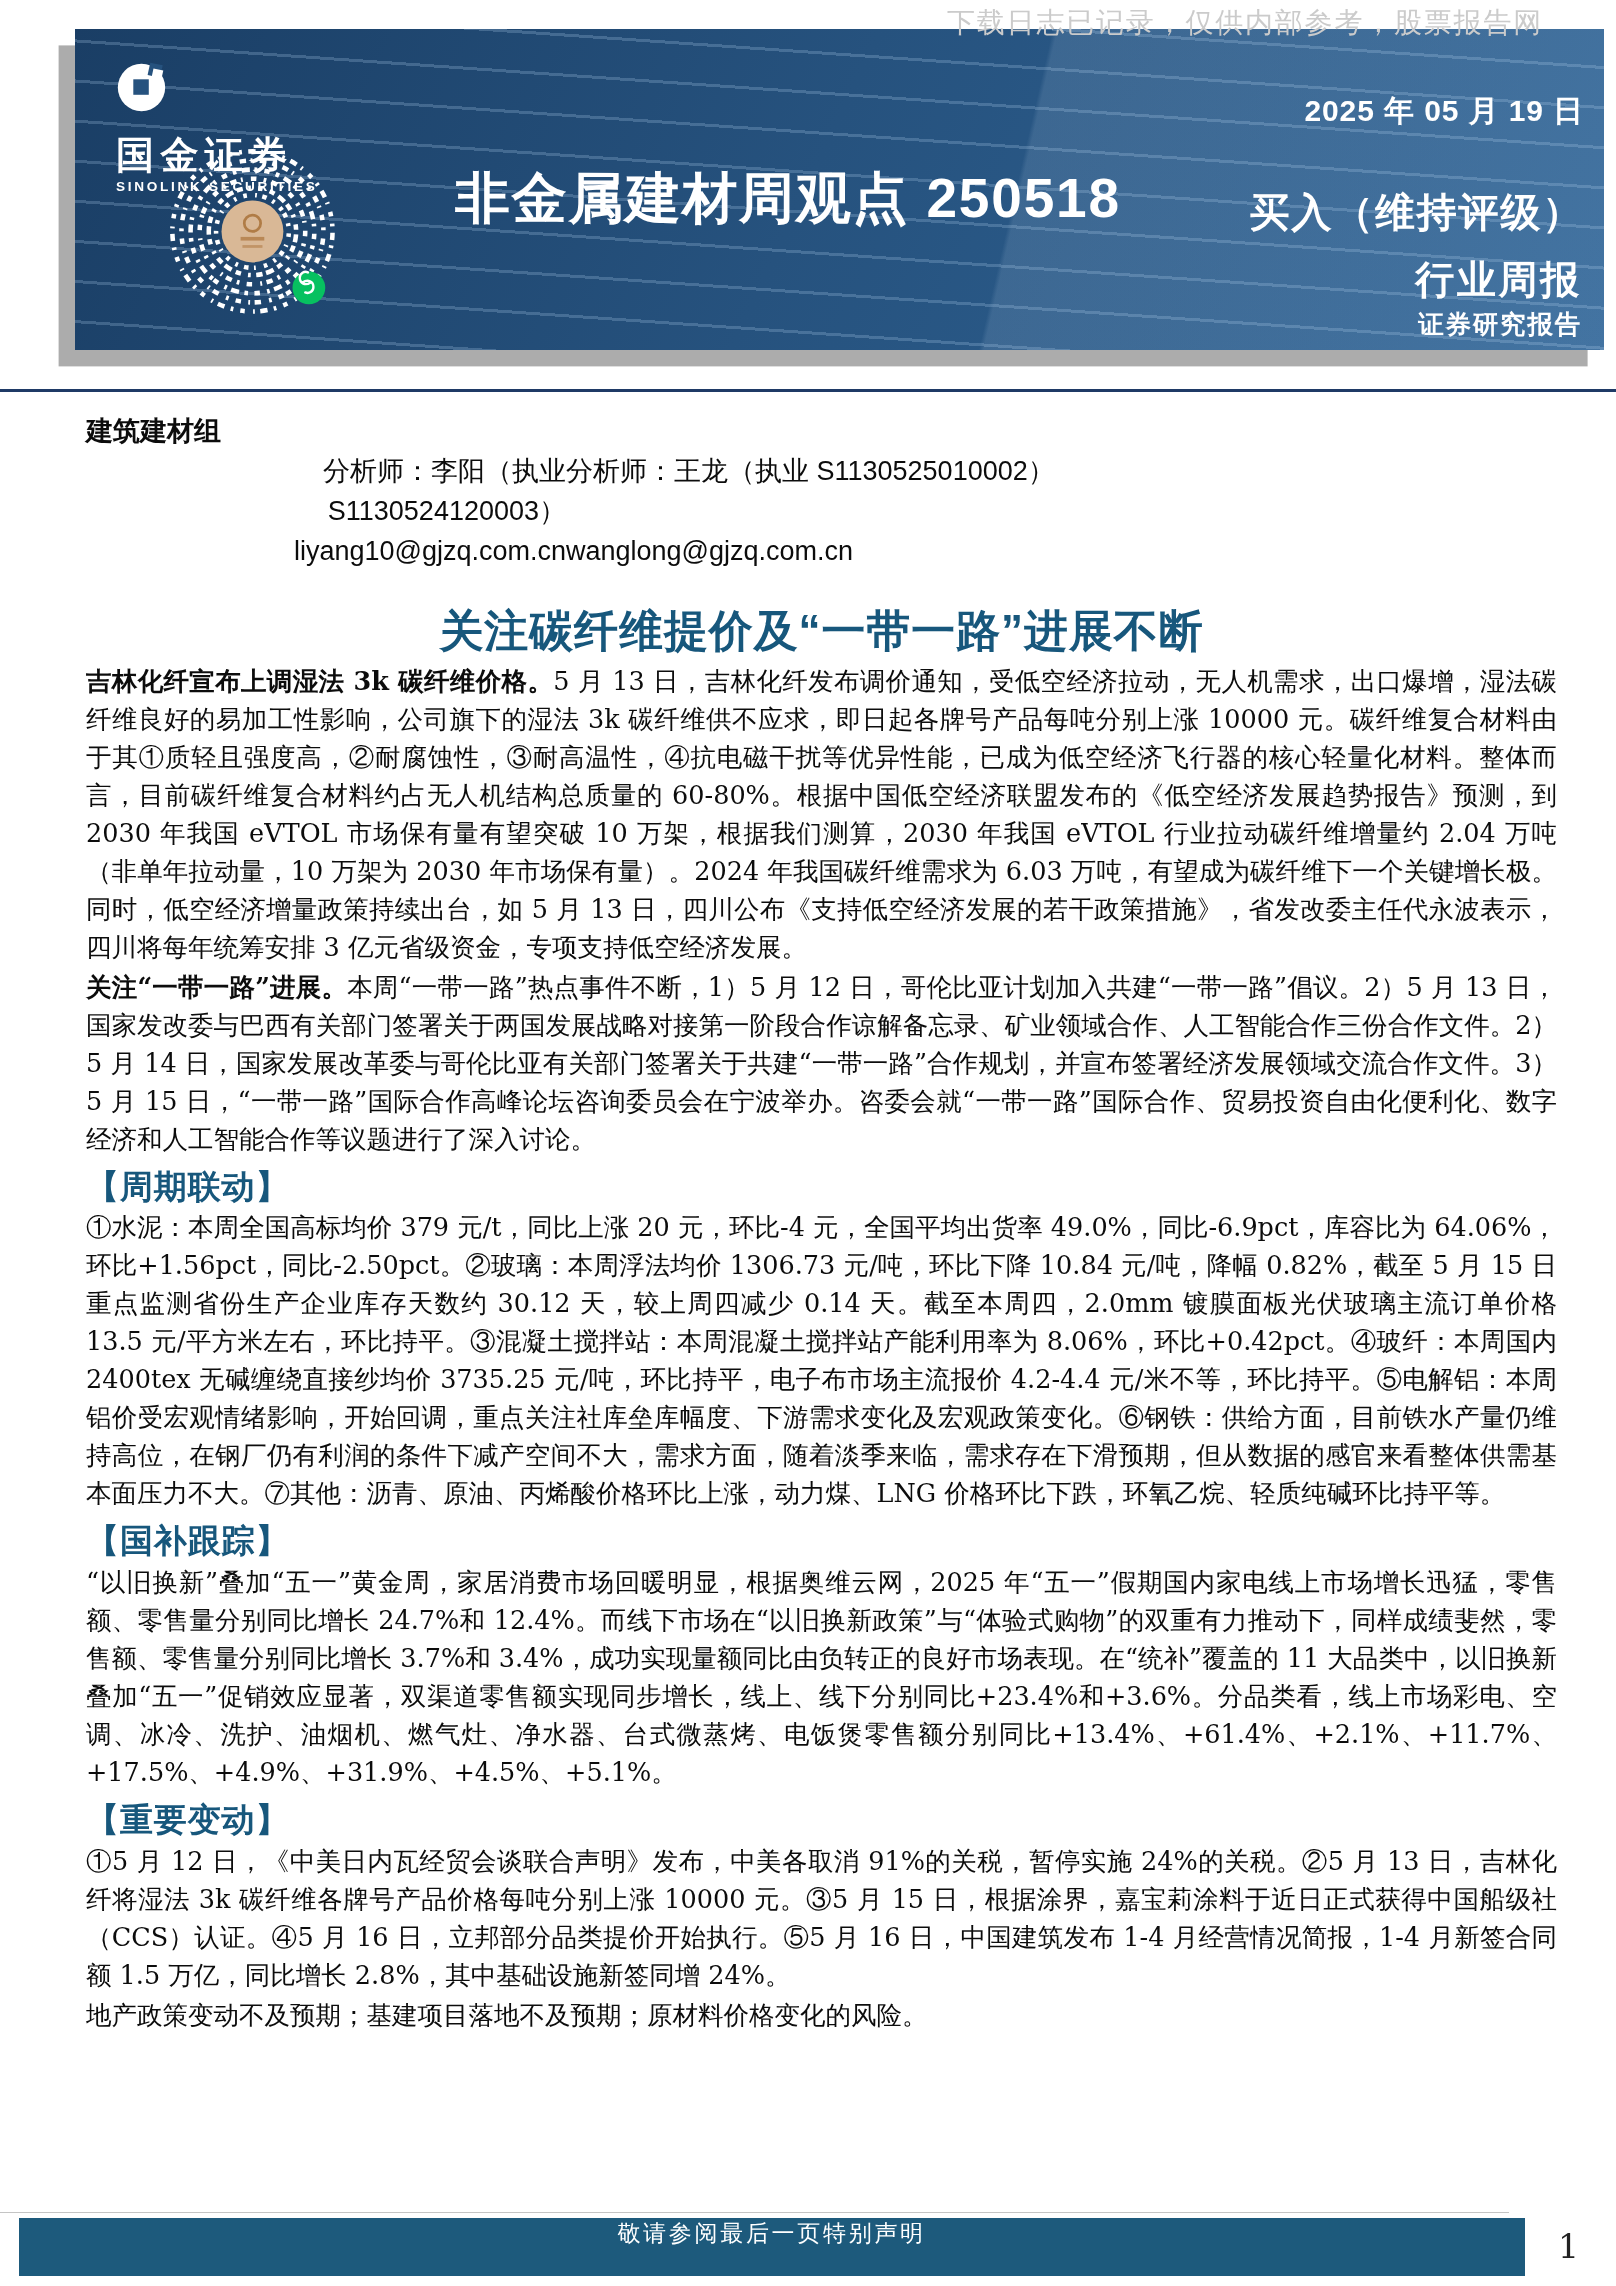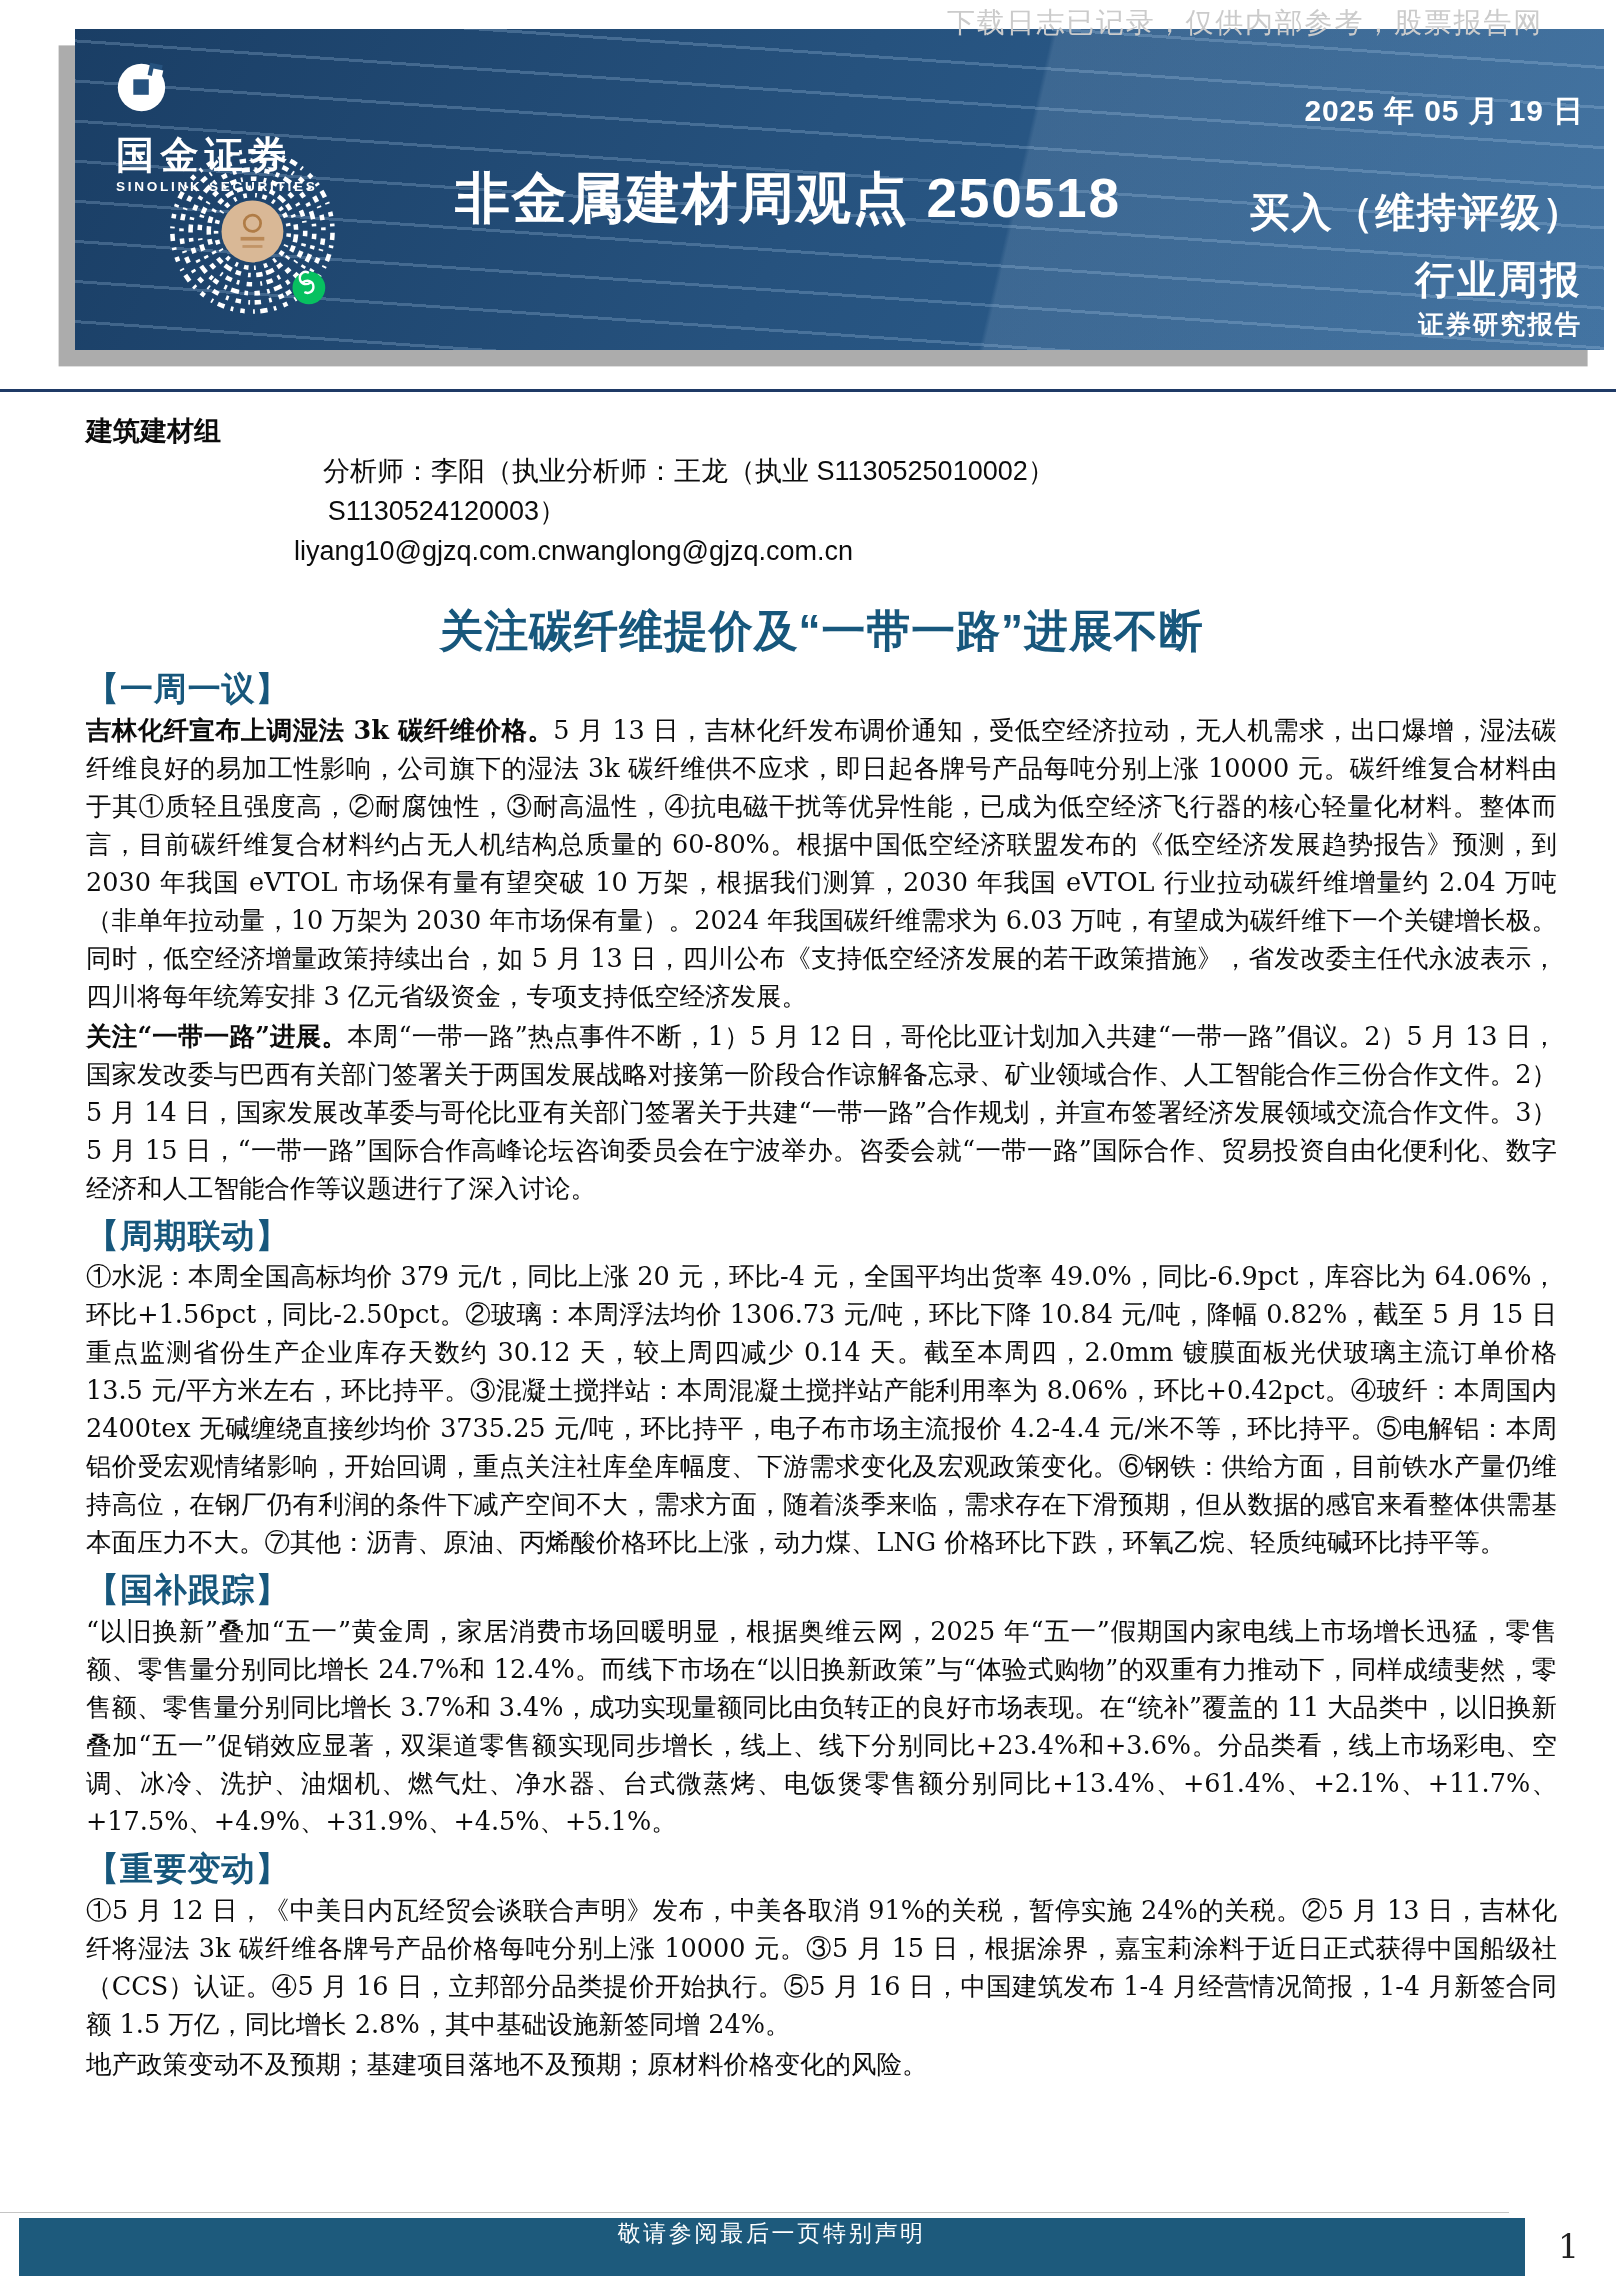--- a/index.html
+++ b/index.html
@@ -128,21 +128,20 @@
       <div class="col2">分析师：王龙（执业 S1130525010002）</div>
     </div>
     <div class="analyst-row">
       <div class="col1">liyang10@gjzq.com.cn</div>
       <div class="col2">wanglong@gjzq.com.cn</div>
     </div>
 
     <div class="main-title">关注碳纤维提价及“一带一路”进展不断</div>
 
     <section>
-      <h2 class="section-title">【一周一议】</h2>
       <p class="body-p"><b>吉林化纤宣布上调湿法 3k 碳纤维价格。</b><span>5 月 13 日，吉林化纤发布调价通知，受低空经济拉动，无人机需求，出口爆增，湿法碳纤维良好的易加工性影响，公司旗下的湿法 3k 碳纤维供不应求，即日起各牌号产品每吨分别上涨 10000 元。碳纤维复合材料由于其①质轻且强度高，②耐腐蚀性，③耐高温性，④抗电磁干扰等优异性能，已成为低空经济飞行器的核心轻量化材料。整体而言，目前碳纤维复合材料约占无人机结构总质量的 60-80%。根据中国低空经济联盟发布的《低空经济发展趋势报告》预测，到 2030 年我国 eVTOL 市场保有量有望突破 10 万架，根据我们测算，2030 年我国 eVTOL 行业拉动碳纤维增量约 2.04 万吨（非单年拉动量，10 万架为 2030 年市场保有量）。2024 年我国碳纤维需求为 6.03 万吨，有望成为碳纤维下一个关键增长极。同时，低空经济增量政策持续出台，如 5 月 13 日，四川公布《支持低空经济发展的若干政策措施》，省发改委主任代永波表示，四川将每年统筹安排 3 亿元省级资金，专项支持低空经济发展。</span></p>
       <p class="body-p"><b>关注“一带一路”进展。</b><span>本周“一带一路”热点事件不断，1）5 月 12 日，哥伦比亚计划加入共建“一带一路”倡议。2）5 月 13 日，国家发改委与巴西有关部门签署关于两国发展战略对接第一阶段合作谅解备忘录、矿业领域合作、人工智能合作三份合作文件。2）5 月 14 日，国家发展改革委与哥伦比亚有关部门签署关于共建“一带一路”合作规划，并宣布签署经济发展领域交流合作文件。3）5 月 15 日，“一带一路”国际合作高峰论坛咨询委员会在宁波举办。咨委会就“一带一路”国际合作、贸易投资自由化便利化、数字经济和人工智能合作等议题进行了深入讨论。</span></p>
     </section>
 
     <section>
       <h2 class="section-title">【周期联动】</h2>
       <p class="body-p"><span>①水泥：本周全国高标均价 379 元/t，同比上涨 20 元，环比-4 元，全国平均出货率 49.0%，同比-6.9pct，库容比为 64.06%，环比+1.56pct，同比-2.50pct。②玻璃：本周浮法均价 1306.73 元/吨，环比下降 10.84 元/吨，降幅 0.82%，截至 5 月 15 日重点监测省份生产企业库存天数约 30.12 天，较上周四减少 0.14 天。截至本周四，2.0mm 镀膜面板光伏玻璃主流订单价格 13.5 元/平方米左右，环比持平。③混凝土搅拌站：本周混凝土搅拌站产能利用率为 8.06%，环比+0.42pct。④玻纤：本周国内 2400tex 无碱缠绕直接纱均价 3735.25 元/吨，环比持平，电子布市场主流报价 4.2-4.4 元/米不等，环比持平。⑤电解铝：本周铝价受宏观情绪影响，开始回调，重点关注社库垒库幅度、下游需求变化及宏观政策变化。⑥钢铁：供给方面，目前铁水产量仍维持高位，在钢厂仍有利润的条件下减产空间不大，需求方面，随着淡季来临，需求存在下滑预期，但从数据的感官来看整体供需基本面压力不大。⑦其他：沥青、原油、丙烯酸价格环比上涨，动力煤、LNG 价格环比下跌，环氧乙烷、轻质纯碱环比持平等。</span></p>
     </section>
 
     <section>

